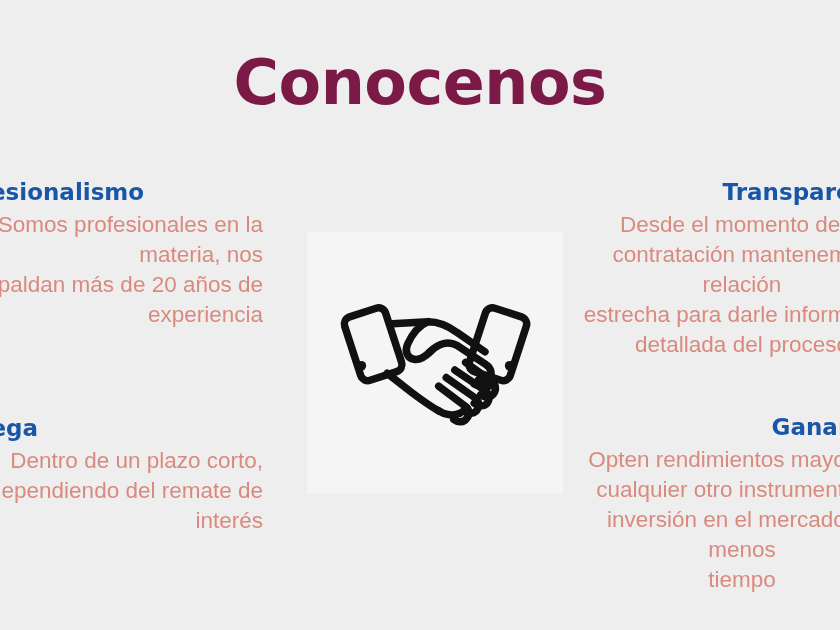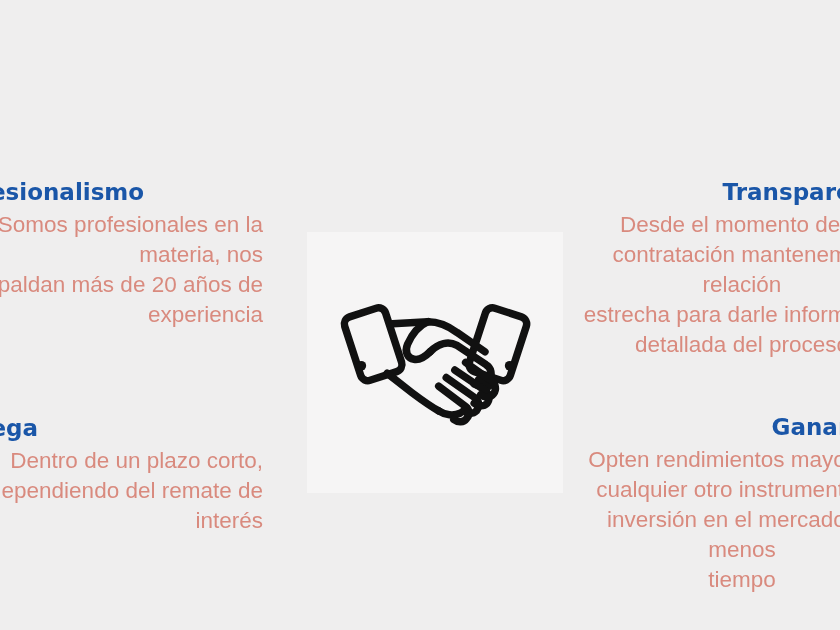--- a/index.html
+++ b/index.html
@@ -100,20 +100,21 @@
     height: 215px;
     display: block;
   }
   #handshake-icon svg { display: block; width: 100%; height: 100%; }
 </style>
 </head>
 <body>
 
 <div id="slide">
 
+  <div id="title">Conocenos</div>
 
   <div class="feature left" id="feature-profesionalismo">
     <div class="feature-heading">Profesionalismo</div>
     <div class="feature-body">Somos profesionales en la materia, nos
 respaldan más de 20 años de experiencia</div>
   </div>
 
   <div class="feature left" id="feature-entrega">
     <div class="feature-heading">Entrega</div>
     <div class="feature-body">Dentro de un plazo corto,

